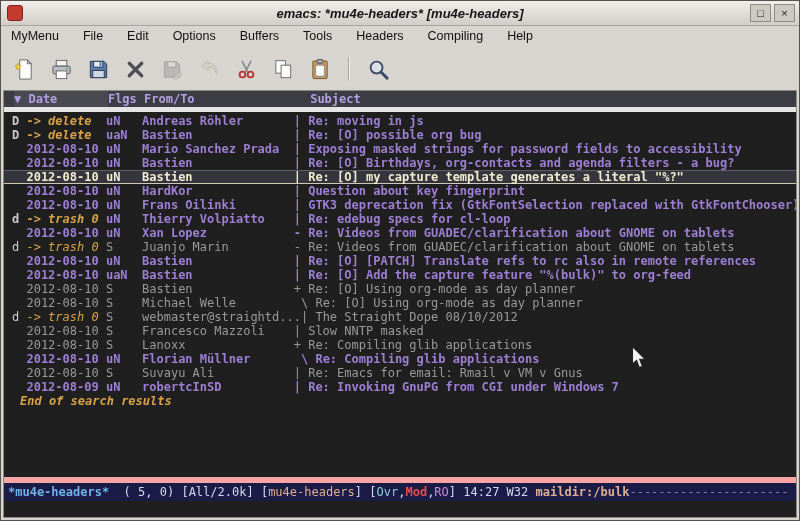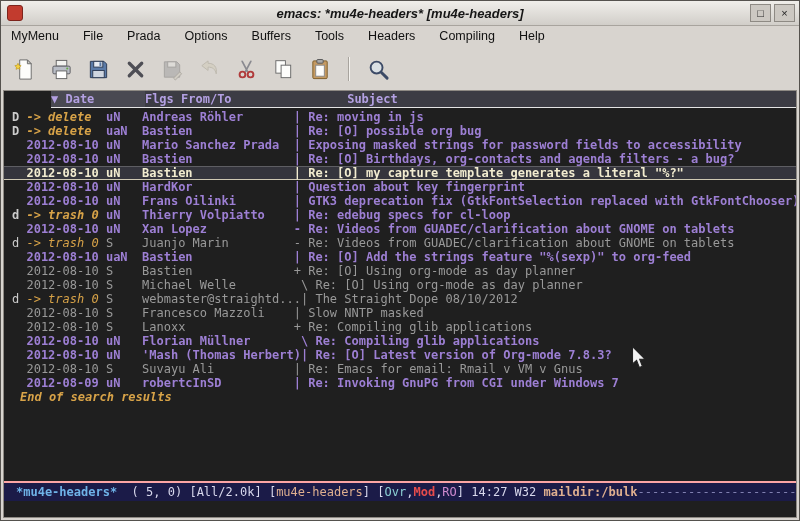--- a/index.html
+++ b/index.html
@@ -32,25 +32,24 @@
   .tool-btn { width:30px; height:30px; display:flex; align-items:center; justify-content:center; border-radius:3px; }
   .tool-btn .tool-icon, .tool-btn svg { width:23px; height:23px; display:block; }
   .tool-btn.disabled { opacity:.35; filter:grayscale(.8); }
   .tool-sep { width:1px; height:24px; background:#a8a49e; border-right:1px solid #f4f2ee; margin:0 6px; }
   
   .emacs-body {
     flex:1; min-height:0; display:flex; flex-direction:column;
     margin:0 2px 2px; border:1px solid #8e8a84; background:var(--buffer-bg);
   }
   .header-line {
-    flex:0 0 16px; line-height:16px; white-space:pre; padding-left:0;
+    flex:0 0 16px; line-height:16px; white-space:pre; padding-left:10px;
     background:var(--header-bg); color:var(--header-fg);
     font-family:"DejaVu Sans Mono", monospace; font-size:12px; font-weight:bold;
-    border-bottom:1px solid #e5e5e5;
-    margin-left:47px;
+    border-bottom:5px solid #e5e5e5;
   }
   .header-line span { display:inline-block; }
   .h-date  { width:13ch; background:#494952; }
   .h-flags { width:5ch; }
   .h-from  { width:23ch; }
   
   .buffer {
     flex:1; overflow:hidden; padding-top:2px; position:relative;
     font-family:"DejaVu Sans Mono", monospace; font-size:12px; line-height:14px;
   }
@@ -65,24 +64,24 @@
   .style-read   { color:var(--read); }
   .date-action  { color:var(--action); font-style:italic; }
   .row.current {
     background:var(--current-bg);
     box-shadow: inset 0 -1px 0 0 #cfc9b4, inset 0 1px 0 0 rgba(190,190,190,.3);
   }
   .row.current, .row.current span { color:var(--current-fg) !important; font-weight:bold; font-style:normal; }
   .end-line { padding-left:16px; white-space:pre; color:var(--action); font-style:italic; font-weight:bold; }
   
   .modeline {
-    flex:0 0 18px; line-height:18px; padding-left:12px; white-space:pre; overflow:hidden;
+    flex:0 0 18px; line-height:18px; padding-left:4px; white-space:pre; overflow:hidden;
     background:var(--modeline-bg); color:var(--modeline-fg);
     font-family:"DejaVu Sans Mono", monospace; font-size:12px;
-    border-top:2px solid #fca5a5;
+    border-top:6px solid #fca5a5;
   }
   .echo-area { flex:0 0 16px; background:var(--echo-bg); }
   
   .mouse-cursor { position:absolute; left:630px; top:344px; z-index:10; pointer-events:none; }
 </style>
 </head>
 <body>
 
 <div class="window">
 
@@ -95,21 +94,21 @@
         </div>
         <div class="win-btn">
           <span>×</span>
         </div>
       </div>
   </div>
 
   <div class="menubar">
       <div class="menu-item">MyMenu</div>
       <div class="menu-item">File</div>
-      <div class="menu-item">Prada</div>
+      <div class="menu-item">Edit</div>
       <div class="menu-item">Options</div>
       <div class="menu-item">Buffers</div>
       <div class="menu-item">Tools</div>
       <div class="menu-item">Headers</div>
       <div class="menu-item">Compiling</div>
       <div class="menu-item">Help</div>
     </div>
 
   <div class="toolbar">
       <div class="tool-btn">
@@ -219,36 +218,36 @@
   <div class="row style-unread"><span class="c-prefix"></span><span class="c-date">2012-08-10</span><span class="c-flags">uN</span><span class="c-from">HardKor</span><span class="c-sep">|</span><span class="c-subject">Question about key fingerprint</span></div>
 
   <div class="row style-unread"><span class="c-prefix"></span><span class="c-date">2012-08-10</span><span class="c-flags">uN</span><span class="c-from">Frans Oilinki</span><span class="c-sep">|</span><span class="c-subject">GTK3 deprecation fix (GtkFontSelection replaced with GtkFontChooser)</span></div>
 
   <div class="row style-unread"><span class="c-prefix">d</span><span class="c-date date-action">-&gt; trash 0</span><span class="c-flags">uN</span><span class="c-from">Thierry Volpiatto</span><span class="c-sep">|</span><span class="c-subject">Re: edebug specs for cl-loop</span></div>
 
   <div class="row style-unread"><span class="c-prefix"></span><span class="c-date">2012-08-10</span><span class="c-flags">uN</span><span class="c-from">Xan Lopez</span><span class="c-sep">-</span><span class="c-subject">Re: Videos from GUADEC/clarification about GNOME on tablets</span></div>
 
   <div class="row style-read"><span class="c-prefix">d</span><span class="c-date date-action">-&gt; trash 0</span><span class="c-flags">S</span><span class="c-from">Juanjo Marin</span><span class="c-sep">-</span><span class="c-subject">Re: Videos from GUADEC/clarification about GNOME on tablets</span></div>
 
-
-  <div class="row style-unread"><span class="c-prefix"></span><span class="c-date">2012-08-10</span><span class="c-flags">uaN</span><span class="c-from">Bastien</span><span class="c-sep">|</span><span class="c-subject">Re: [O] Add the strings feature "%(sexp)" to org-feed</span></div>
+  <div class="row style-unread"><span class="c-prefix"></span><span class="c-date">2012-08-10</span><span class="c-flags">uN</span><span class="c-from">Bastien</span><span class="c-sep">|</span><span class="c-subject">Re: [O] [PATCH] Translate refs to rc also in remote references</span></div>
+
+  <div class="row style-unread"><span class="c-prefix"></span><span class="c-date">2012-08-10</span><span class="c-flags">uaN</span><span class="c-from">Bastien</span><span class="c-sep">|</span><span class="c-subject">Re: [O] Add the capture feature "%(bulk)" to org-feed</span></div>
 
   <div class="row style-read"><span class="c-prefix"></span><span class="c-date">2012-08-10</span><span class="c-flags">S</span><span class="c-from">Bastien</span><span class="c-sep">+</span><span class="c-subject">Re: [O] Using org-mode as day planner</span></div>
 
   <div class="row style-read"><span class="c-prefix"></span><span class="c-date">2012-08-10</span><span class="c-flags">S</span><span class="c-from">Michael Welle</span><span class="c-sep"> \ </span><span class="c-subject">Re: [O] Using org-mode as day planner</span></div>
 
   <div class="row style-read"><span class="c-prefix">d</span><span class="c-date date-action">-&gt; trash 0</span><span class="c-flags">S</span><span class="c-from">webmaster@straightd...</span><span class="c-sep">|</span><span class="c-subject">The Straight Dope 08/10/2012</span></div>
 
   <div class="row style-read"><span class="c-prefix"></span><span class="c-date">2012-08-10</span><span class="c-flags">S</span><span class="c-from">Francesco Mazzoli</span><span class="c-sep">|</span><span class="c-subject">Slow NNTP masked</span></div>
 
   <div class="row style-read"><span class="c-prefix"></span><span class="c-date">2012-08-10</span><span class="c-flags">S</span><span class="c-from">Lanoxx</span><span class="c-sep">+</span><span class="c-subject">Re: Compiling glib applications</span></div>
 
   <div class="row style-unread"><span class="c-prefix"></span><span class="c-date">2012-08-10</span><span class="c-flags">uN</span><span class="c-from">Florian Müllner</span><span class="c-sep"> \ </span><span class="c-subject">Re: Compiling glib applications</span></div>
 
-  <div class="row style-unread"><span class="c-prefix"></span><span class="c-date">2012-08-10</span><span class="c-flags">uN</span><span class="c-from">'Mash (Thomas Herbert)</span><span class="c-sep">|</span><span class="c-subject">Re: [O] Latest version of Org-mode 7.8.3?</span></div>
 
   <div class="row style-read"><span class="c-prefix"></span><span class="c-date">2012-08-10</span><span class="c-flags">S</span><span class="c-from">Suvayu Ali</span><span class="c-sep">|</span><span class="c-subject">Re: Emacs for email: Rmail v VM v Gnus</span></div>
 
   <div class="row style-unread"><span class="c-prefix"></span><span class="c-date">2012-08-09</span><span class="c-flags">uN</span><span class="c-from">robertcInSD</span><span class="c-sep">|</span><span class="c-subject">Re: Invoking GnuPG from CGI under Windows 7</span></div>
 <div class="end-line">End of search results</div>
     </div>
 
     <div class="modeline"><span style="color: rgb(111, 179, 232); font-weight: bold;">*mu4e-headers*</span><span style="color: rgb(216, 216, 236);">  ( 5, 0) </span><span style="color: rgb(216, 216, 236);">[All/2.0k] </span><span style="color: rgb(216, 216, 236);">[</span><span style="color: rgb(223, 175, 143);">mu4e-headers</span><span style="color: rgb(216, 216, 236);">] </span><span style="color: rgb(216, 216, 236);">[</span><span style="color: rgb(140, 207, 212);">Ovr</span><span style="color: rgb(216, 216, 236);">,</span><span style="color: rgb(231, 76, 76); font-weight: bold;">Mod</span><span style="color: rgb(216, 216, 236);">,</span><span style="color: rgb(207, 138, 207);">RO</span><span style="color: rgb(216, 216, 236);">] </span><span style="color: rgb(216, 216, 236);">14:27 W32 </span><span style="color: rgb(223, 175, 143); font-weight: bold;">maildir:/bulk</span><span style="color: rgb(128, 128, 176);">----------------------</span></div>
     <div class="echo-area"></div>
   </div>

